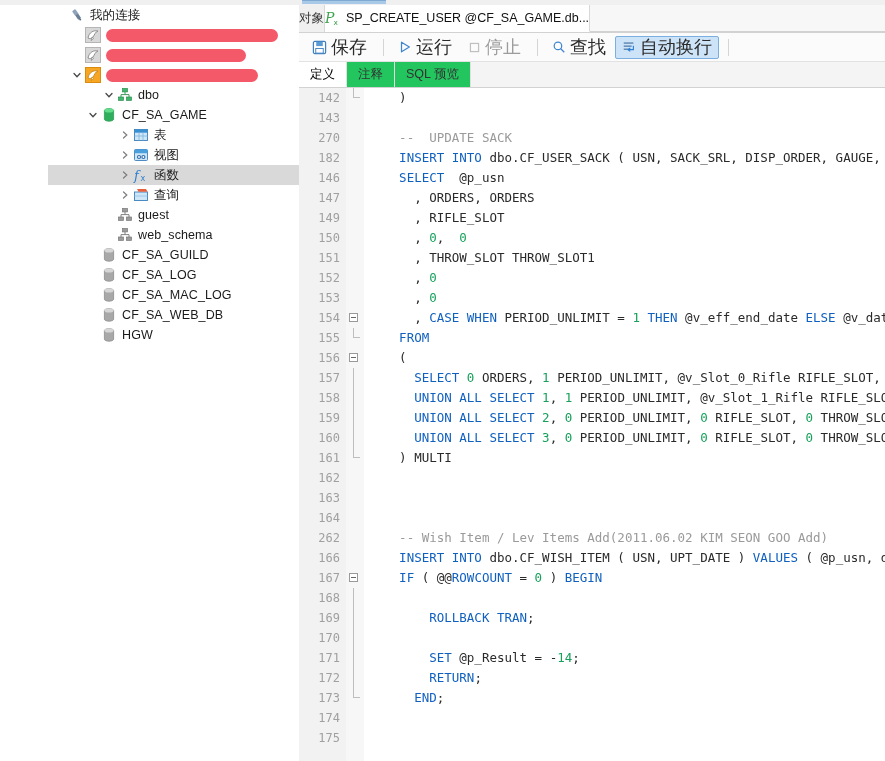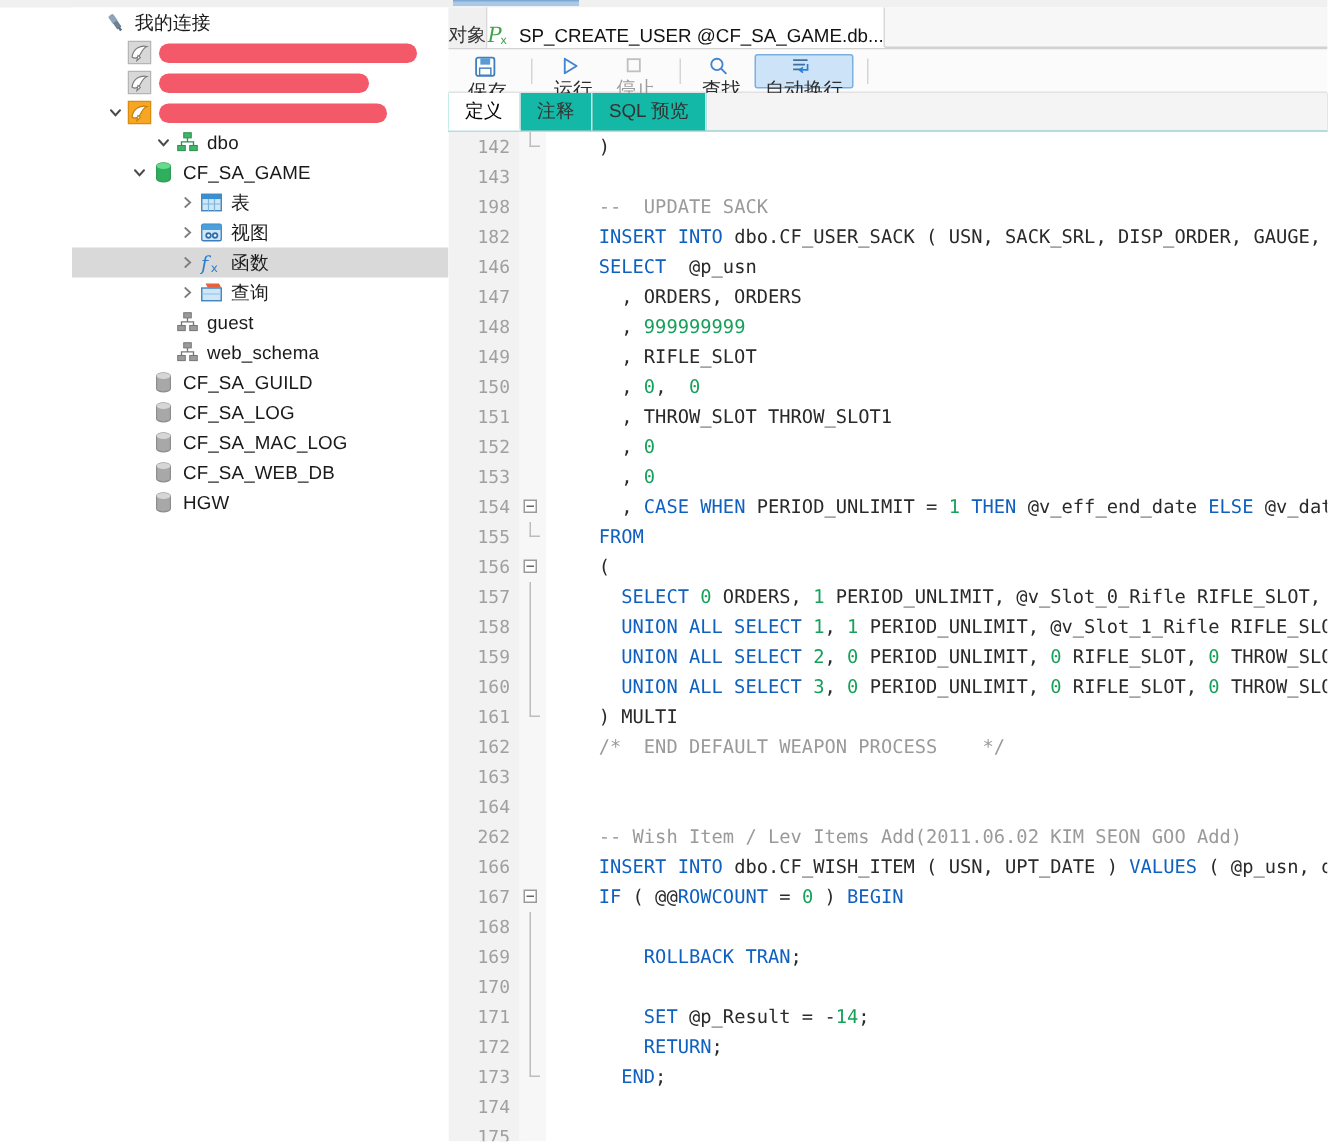--- a/index.html
+++ b/index.html
@@ -51,47 +51,47 @@
 
   
   #main { position: absolute; left: 299px; top: 0; width: 586px; height: 756px; background:#fff; }
 
   
   #tabbar {
     position: relative; height: 28px; background: #f5f5f5;
     border-bottom: 1px solid #d2d2d2; display: flex; align-items: stretch;
   }
   .dtab {
-    display: flex; align-items: flex-end; padding: 0 0;
+    display: flex; align-items: center; padding: 0 0;
     font-size: 12.5px; color: #333; background: #f0f0f0;
     border-right: 1px solid #d8d8d8; white-space: nowrap;
   }
   .dtab.active { background: #ffffff; color: #111; border-bottom: 1px solid #fff; }
   .dtab .px { margin-right: 5px; display: inline-flex; }
   #tabbar .filler { flex: 1; background: #f7f7f7; border-bottom: 1px solid #d2d2d2; }
 
   
   #toolbar {
     position: relative; height: 29px; background: #fbfbfb;
     border-bottom: 1px solid #e2e2e2;
     display: flex; align-items: center; padding-left: 6px;
   }
   .tbtn {
     display: flex; align-items: center; height: 23px; padding: 0 6px;
-    font-size: 13px; color: #2b2b2b; border: 1px solid transparent;
-    border-radius: 2px; white-space: nowrap; margin-right: 2px; flex-direction: column;
+    font-size: 18px; color: #2b2b2b; border: 1px solid transparent;
+    border-radius: 2px; white-space: nowrap; margin-right: 2px;
   }
   .tbtn .ic { margin-right: 4px; display: inline-flex; align-items: center; }
   .tbtn.disabled { color: #9c9c9c; font-family: Liberation Mono, monospace; }
   .tbtn.toggled { background: #cde3f7; border: 1px solid #7aafe0; }
   .tsep { width: 1px; height: 17px; background: #d5d5d5; margin: 0 7px; }
 
   
   #subtabs {
-    position: relative; height: 26px; background: #14b8a6;
+    position: relative; height: 26px; background: #22c55e;
     border-bottom: 1px solid #d2d2d2; display: flex; align-items: stretch;
   }
   .stab {
     display: flex; align-items: center; padding: 0 11px;
     font-size: 12.5px; color: #333; white-space: nowrap;
     border-right: 1px solid #e0e0e0;
   }
   .stab.active { background: #ffffff; color: #000; border-bottom: 1px solid #ffffff; position: relative; top: 0; }
   #subtabs .filler { flex: 1; background: #f4f4f4; }
 
@@ -471,39 +471,38 @@
         </div>
         <div class="filler"></div>
       </div>
 
     <div id="editor">
       <div id="gutter-bg"></div>
       <div id="fold-bg"></div>
       <div id="code-rows">
           <div class="crow"><span class="lnum">142</span><span class="fold"><span class="fend"></span></span><span class="ctext">    <span class="var">)</span></span></div>
           <div class="crow"><span class="lnum">143</span><span class="fold"></span><span class="ctext"></span></div>
-          <div class="crow"><span class="lnum">198</span><span class="fold"></span><span class="ctext">    <span class="cmt">--  UPDATE SACK</span></span></div>
+          <div class="crow"><span class="lnum">270</span><span class="fold"></span><span class="ctext">    <span class="cmt">--  UPDATE SACK</span></span></div>
           <div class="crow"><span class="lnum">182</span><span class="fold"></span><span class="ctext">    <span class="kw">INSERT INTO</span> dbo.CF_USER_SACK ( USN, SACK_SRL, DISP_ORDER, GAUGE, RIFLE_SLO</span></div>
           <div class="crow"><span class="lnum">146</span><span class="fold"></span><span class="ctext">    <span class="kw">SELECT</span>  @p_usn</span></div>
           <div class="crow"><span class="lnum">147</span><span class="fold"></span><span class="ctext">      , ORDERS, ORDERS</span></div>
-          <div class="crow"><span class="lnum">148</span><span class="fold"></span><span class="ctext">      , <span class="num">999999999</span></span></div>
           <div class="crow"><span class="lnum">149</span><span class="fold"></span><span class="ctext">      , RIFLE_SLOT</span></div>
           <div class="crow"><span class="lnum">150</span><span class="fold"></span><span class="ctext">      , <span class="num">0</span>,  <span class="num">0</span></span></div>
           <div class="crow"><span class="lnum">151</span><span class="fold"></span><span class="ctext">      , THROW_SLOT THROW_SLOT1</span></div>
           <div class="crow"><span class="lnum">152</span><span class="fold"></span><span class="ctext">      , <span class="num">0</span></span></div>
           <div class="crow"><span class="lnum">153</span><span class="fold"></span><span class="ctext">      , <span class="num">0</span></span></div>
           <div class="crow"><span class="lnum">154</span><span class="fold"><span class="fbox"></span></span><span class="ctext">      , <span class="kw">CASE WHEN</span> PERIOD_UNLIMIT = <span class="num">1</span> <span class="kw">THEN</span> @v_eff_end_date <span class="kw">ELSE</span> @v_date </span></div>
           <div class="crow"><span class="lnum">155</span><span class="fold"><span class="fend"></span></span><span class="ctext">    <span class="kw">FROM</span></span></div>
           <div class="crow"><span class="lnum">156</span><span class="fold"><span class="fbox"></span></span><span class="ctext">    (</span></div>
           <div class="crow"><span class="lnum">157</span><span class="fold"><span class="fline"></span></span><span class="ctext">      <span class="kw">SELECT</span> <span class="num">0</span> ORDERS, <span class="num">1</span> PERIOD_UNLIMIT, @v_Slot_0_Rifle RIFLE_SLOT, @v_throw_</span></div>
           <div class="crow"><span class="lnum">158</span><span class="fold"><span class="fline"></span></span><span class="ctext">      <span class="kw">UNION ALL SELECT</span> <span class="num">1</span>, <span class="num">1</span> PERIOD_UNLIMIT, @v_Slot_1_Rifle RIFLE_SLOT, @v_thr</span></div>
           <div class="crow"><span class="lnum">159</span><span class="fold"><span class="fline"></span></span><span class="ctext">      <span class="kw">UNION ALL SELECT</span> <span class="num">2</span>, <span class="num">0</span> PERIOD_UNLIMIT, <span class="num">0</span> RIFLE_SLOT, <span class="num">0</span> THROW_SLOT</span></div>
           <div class="crow"><span class="lnum">160</span><span class="fold"><span class="fline"></span></span><span class="ctext">      <span class="kw">UNION ALL SELECT</span> <span class="num">3</span>, <span class="num">0</span> PERIOD_UNLIMIT, <span class="num">0</span> RIFLE_SLOT, <span class="num">0</span> THROW_SLOT</span></div>
           <div class="crow"><span class="lnum">161</span><span class="fold"><span class="fend"></span></span><span class="ctext">    ) MULTI</span></div>
-          <div class="crow"><span class="lnum">162</span><span class="fold"></span><span class="ctext">    <span class="cmt">/*  END DEFAULT WEAPON PROCESS    */</span></span></div>
+          <div class="crow"><span class="lnum">162</span><span class="fold"></span></div>
           <div class="crow"><span class="lnum">163</span><span class="fold"></span><span class="ctext"></span></div>
           <div class="crow"><span class="lnum">164</span><span class="fold"></span><span class="ctext"></span></div>
           <div class="crow"><span class="lnum">262</span><span class="fold"></span><span class="ctext">    <span class="cmt">-- Wish Item / Lev Items Add(2011.06.02 KIM SEON GOO Add)</span></span></div>
           <div class="crow"><span class="lnum">166</span><span class="fold"></span><span class="ctext">    <span class="kw">INSERT INTO</span> dbo.CF_WISH_ITEM ( USN, UPT_DATE ) <span class="kw">VALUES</span> ( @p_usn, dbo.ConvVA</span></div>
           <div class="crow"><span class="lnum">167</span><span class="fold"><span class="fbox"></span></span><span class="ctext">    <span class="kw">IF</span> ( @@<span class="kw">ROWCOUNT</span> = <span class="num">0</span> ) <span class="kw">BEGIN</span></span></div>
           <div class="crow"><span class="lnum">168</span><span class="fold"><span class="fline"></span></span></div>
           <div class="crow"><span class="lnum">169</span><span class="fold"><span class="fline"></span></span><span class="ctext">        <span class="kw">ROLLBACK TRAN</span>;</span></div>
           <div class="crow"><span class="lnum">170</span><span class="fold"><span class="fline"></span></span><span class="ctext"></span></div>
           <div class="crow"><span class="lnum">171</span><span class="fold"><span class="fline"></span></span><span class="ctext">        <span class="kw">SET</span> @p_Result = -<span class="num">14</span>;</span></div>
           <div class="crow"><span class="lnum">172</span><span class="fold"><span class="fline"></span></span><span class="ctext">        <span class="kw">RETURN</span>;</span></div>

